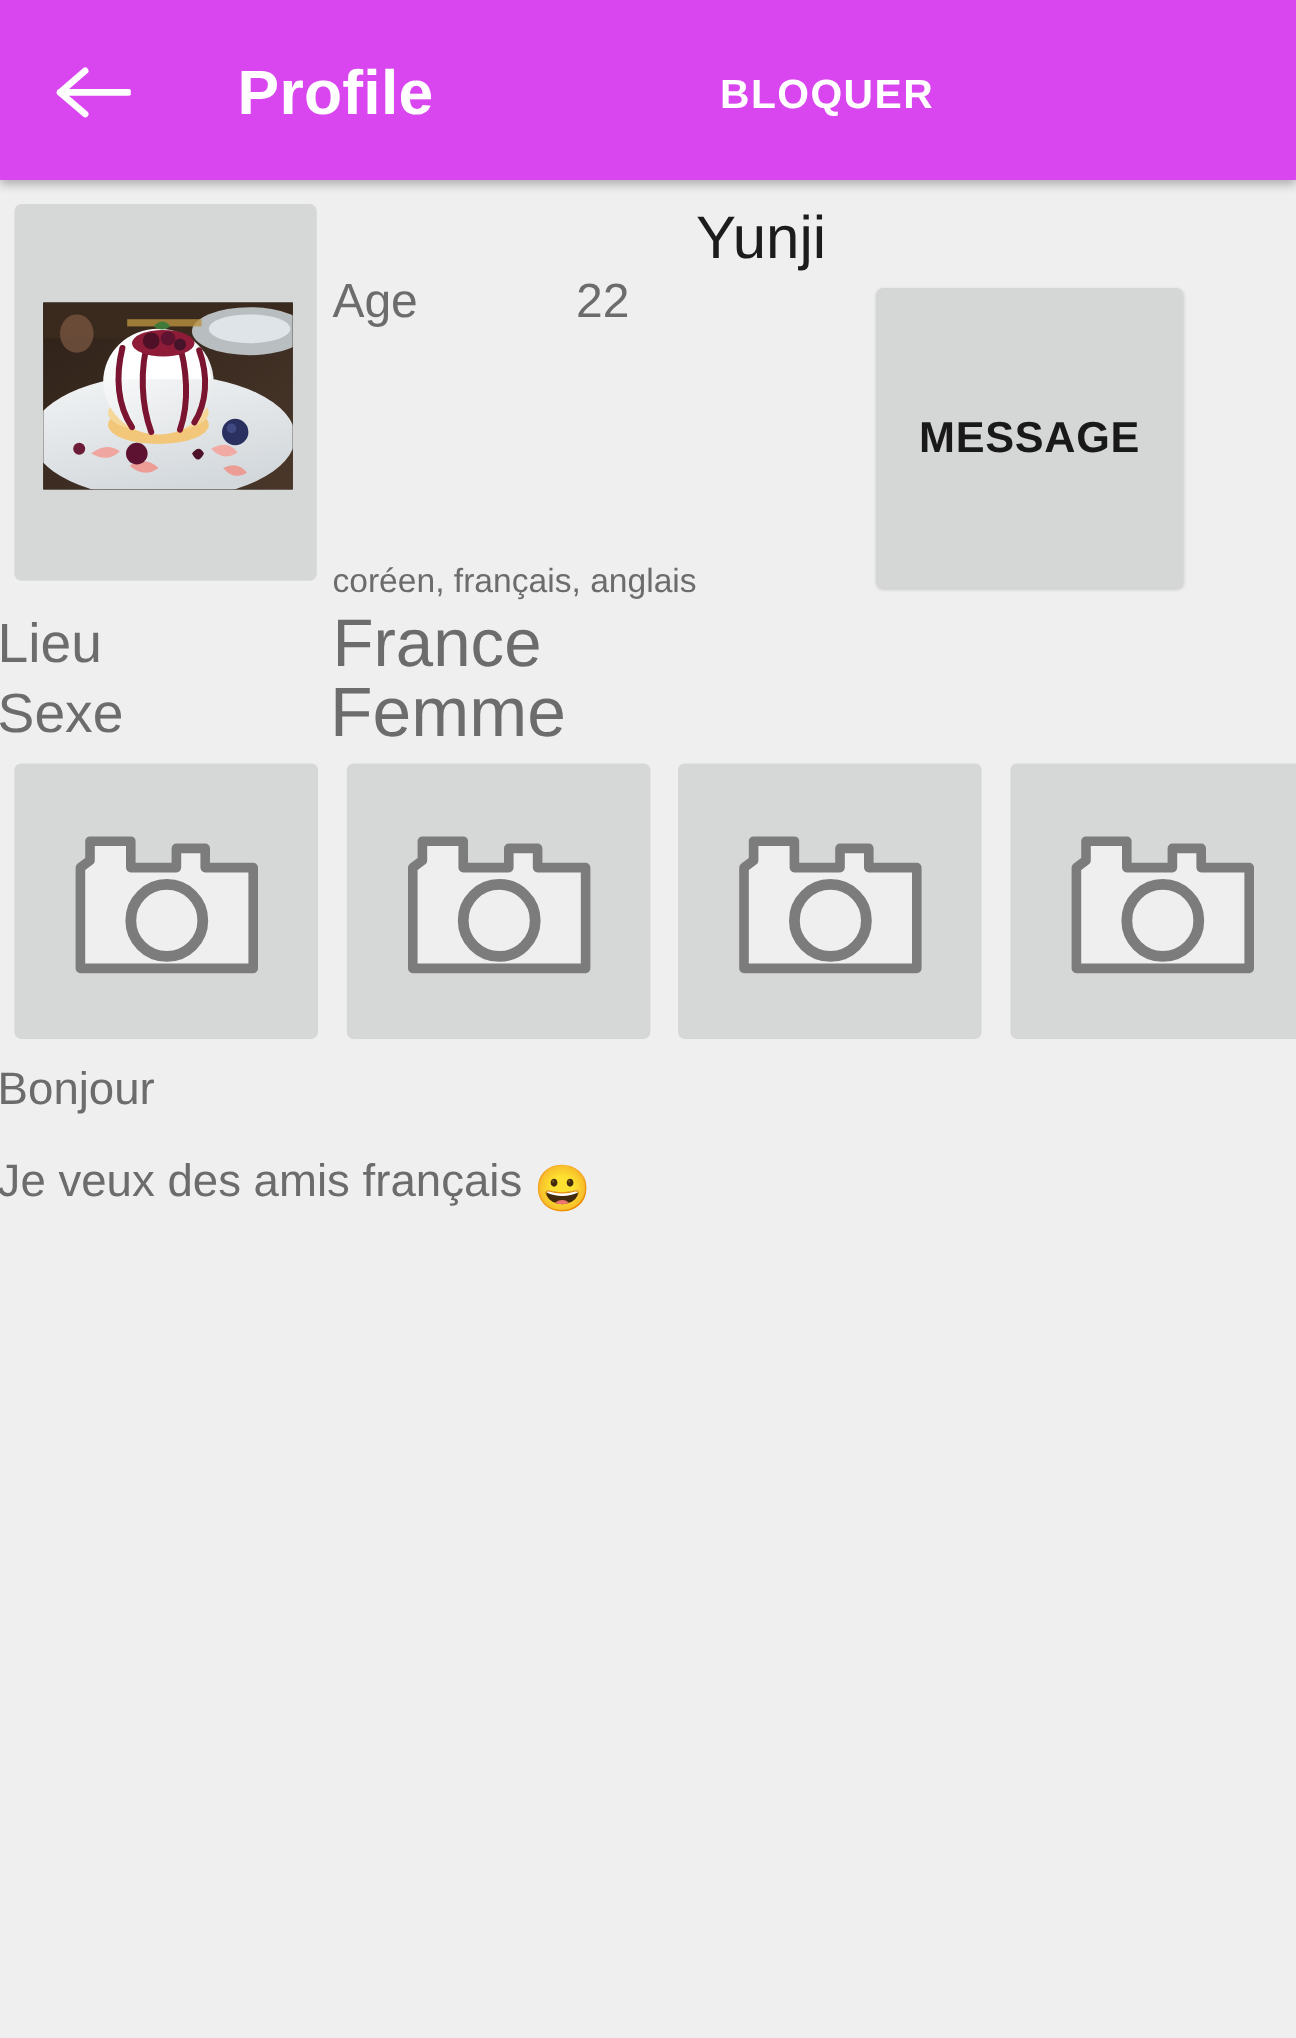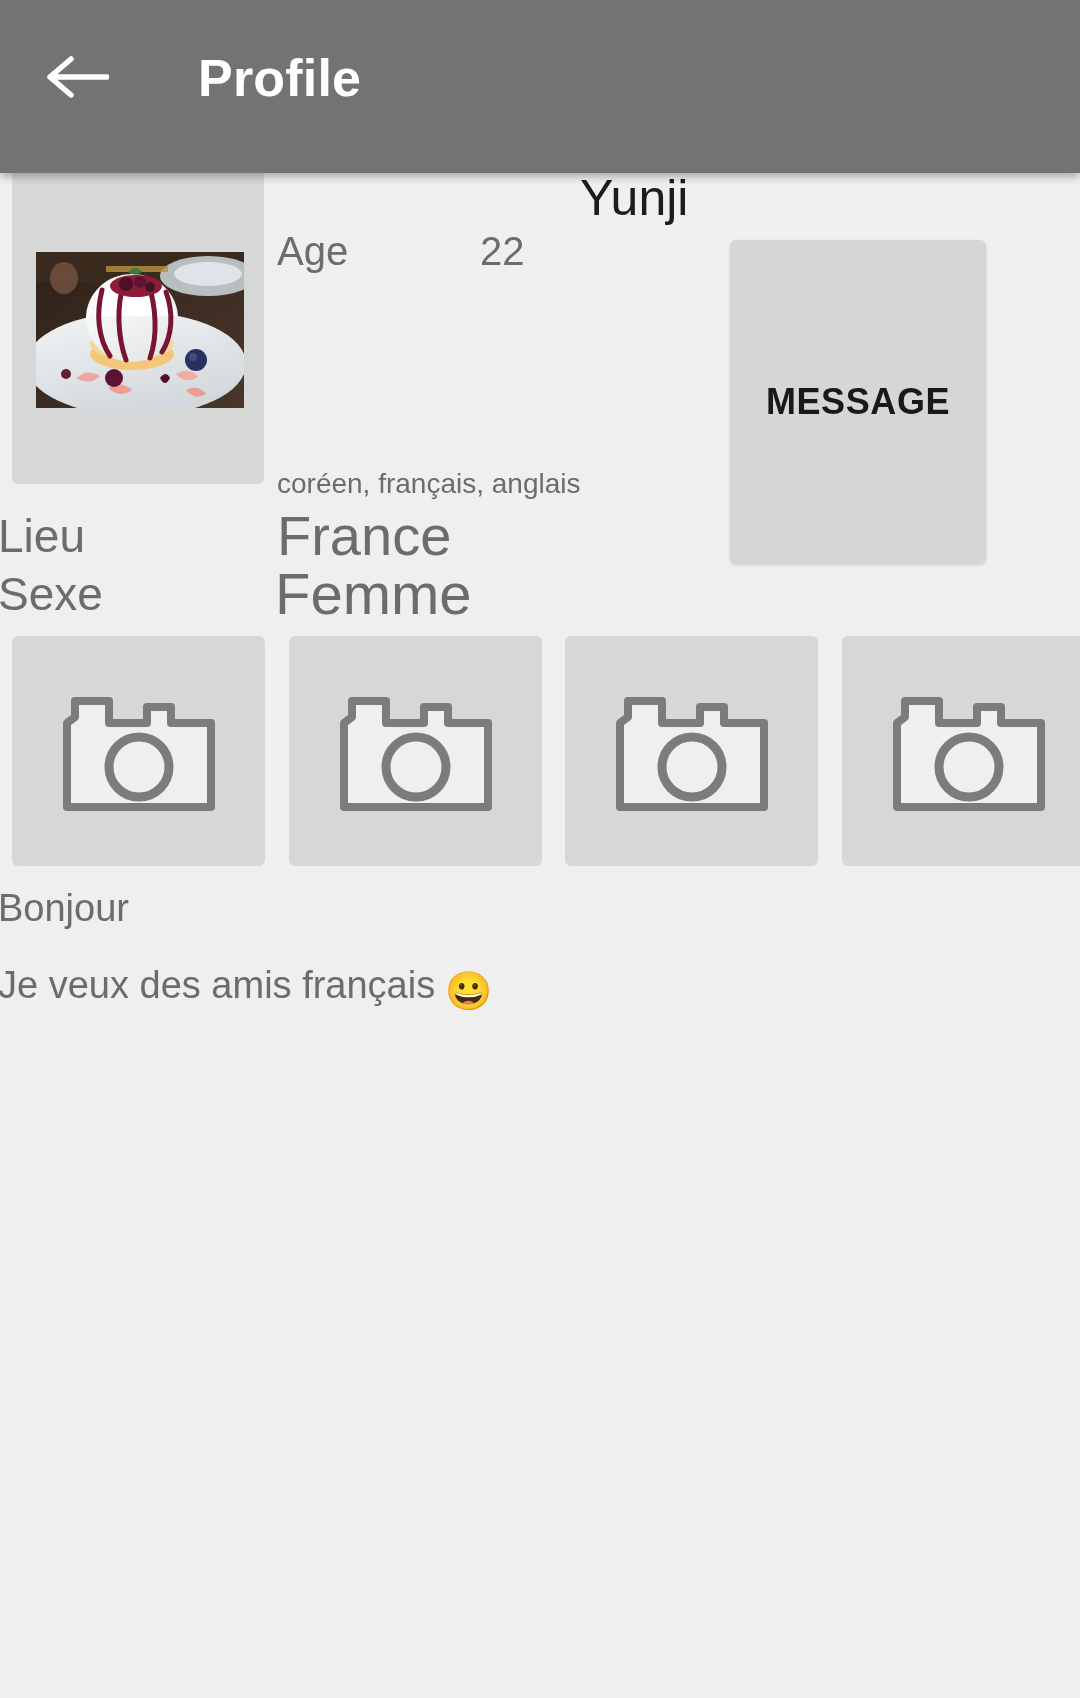--- a/index.html
+++ b/index.html
@@ -13,22 +13,22 @@
     font-family: "Liberation Sans", sans-serif;
     overflow: hidden;
     position: relative;
   }
 
   
   .appbar {
     position: absolute;
     left: 0; top: 0;
     width: 1080px;
-    height: 173px;
-    background: #737373;
+    height: 150px;
+    background: #d946ef;
     box-shadow: 0 4px 8px rgba(0,0,0,0.28);
     z-index: 10;
   }
   .back-btn {
     position: absolute;
     left: 40px;
     top: 48px;
     width: 74px;
     height: 58px;
     display: flex;
@@ -90,21 +90,21 @@
     color: #1c1c1c;
     line-height: 60px;
     white-space: nowrap;
   }
 
   .msg-button {
     position: absolute;
     left: 730px;
     top: 240px;
     width: 256px;
-    height: 324px;
+    height: 250px;
     background: #d5d7d6;
     border-radius: 6px;
     box-shadow: 0 1px 3px rgba(0,0,0,0.14);
     display: flex;
     align-items: center;
     justify-content: center;
   }
   .msg-button span {
     font-size: 36px;
     font-weight: bold;
@@ -174,20 +174,21 @@
 
 <div class="appbar">
   <div class="back-btn">
     <span>
       <svg width="64" height="46" viewBox="0 0 64 46">
         <path d="M5 23 L26 5 M5 23 L26 41 M5 23 L62 23" stroke="#ffffff" stroke-width="5.5" fill="none" stroke-linecap="round" stroke-linejoin="round"></path>
       </svg>
     </span>
   </div>
   <div class="appbar-title">Profile</div>
+  <div class="appbar-action action-block">BLOQUER</div>
 </div>
 
 <div class="avatar-card">
   <div class="avatar-photo">
     <svg width="208" height="156" viewBox="0 0 208 156">
       <defs>
         <linearGradient id="bg" x1="0" y1="0" x2="1" y2="1">
           <stop offset="0" stop-color="#2e2118"></stop>
           <stop offset="1" stop-color="#4a372a"></stop>
         </linearGradient>

